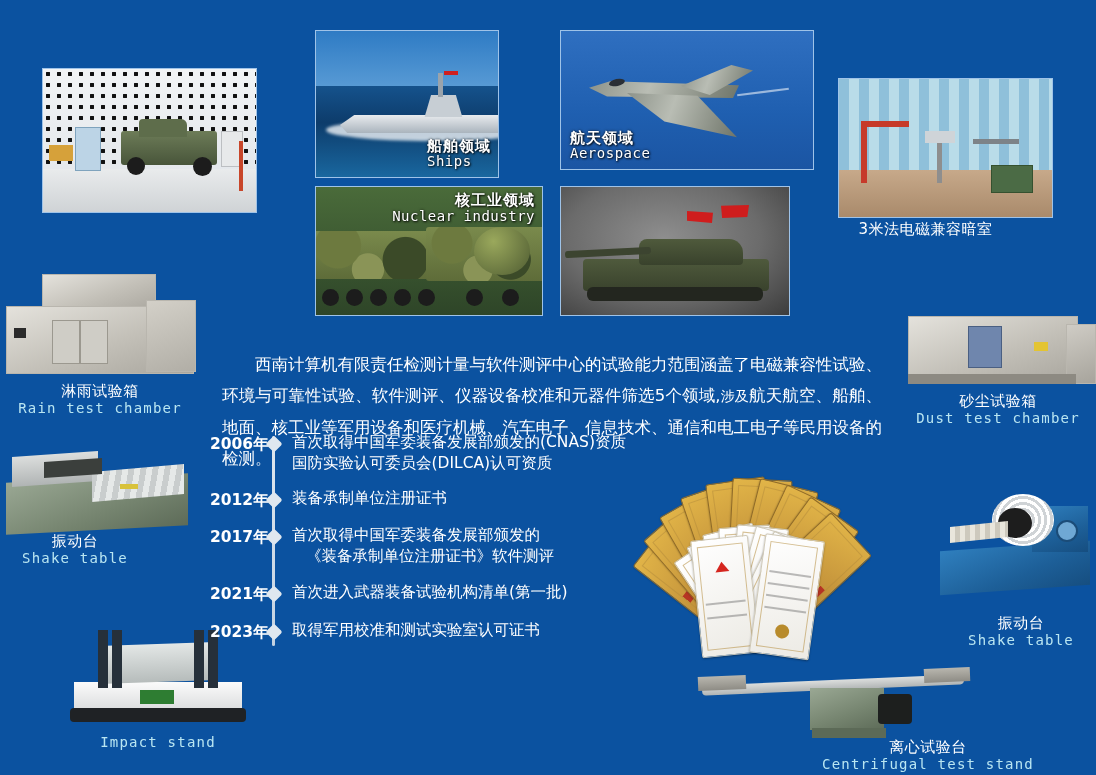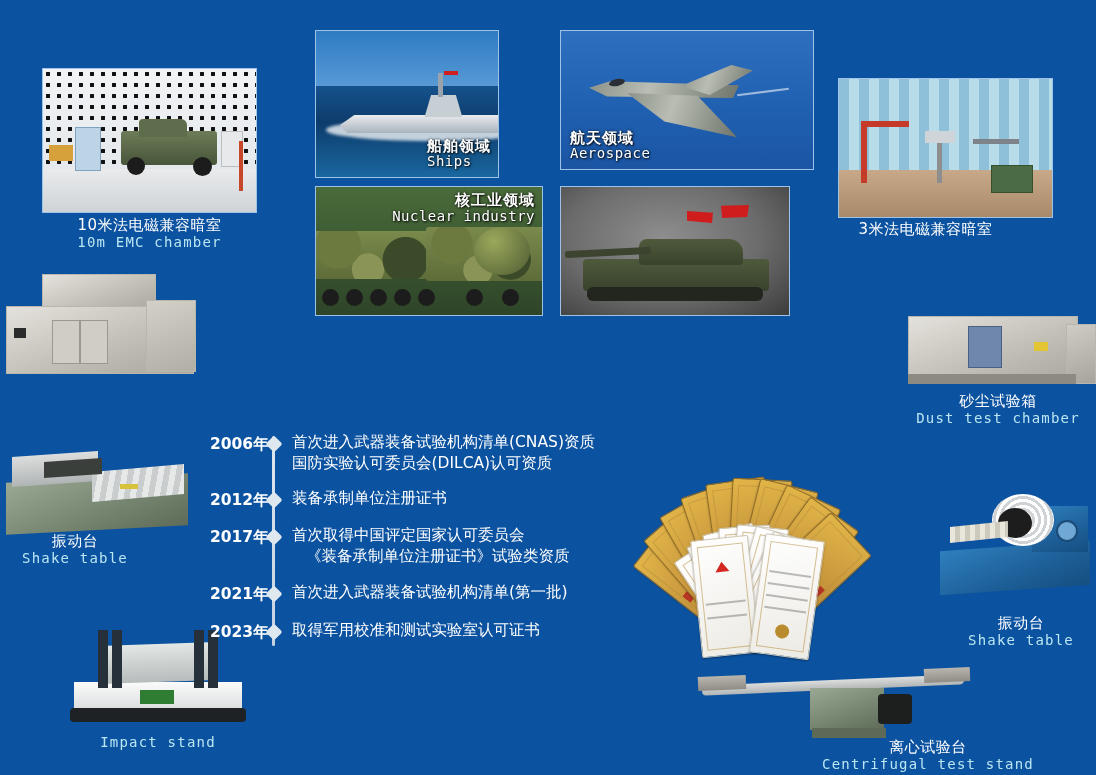--- a/index.html
+++ b/index.html
@@ -154,24 +154,20 @@
       <div class="truck" style="left:78px;top:62px;width:96px;height:34px;background:linear-gradient(#6d7c58,#48553a);"></div>
       <div class="truck" style="left:96px;top:50px;width:48px;height:18px;background:#5e6d4b;border-radius:4px 6px 0 0;"></div>
       <div class="wheel" style="left:84px;top:88px;width:18px;height:18px;"></div>
       <div class="wheel" style="left:150px;top:88px;width:19px;height:19px;"></div>
       <div style="position:absolute;left:32px;top:58px;width:24px;height:42px;background:#bcd4e6;border:1px solid #7fa3bd;"></div>
       <div style="position:absolute;left:6px;top:76px;width:24px;height:16px;background:#d6a13a;"></div>
       <div style="position:absolute;left:178px;top:62px;width:20px;height:34px;background:#e7e9ea;border:1px solid #bcbfc2;"></div>
       <div style="position:absolute;left:196px;top:72px;width:4px;height:50px;background:#c8462a;"></div>
     </div>
   </div>
-  <div class="cap" style="left:42px;top:216px;width:215px;">
-    <span class="zh">10米法电磁兼容暗室</span>
-    <span class="en">10m EMC chamber</span>
-  </div>
 
   <div class="photo" style="left:838px;top:78px;width:215px;height:140px;">
     <div class="frame">
       <div class="anech"></div>
       <div class="anech-floor"></div>
       <div style="position:absolute;left:22px;top:42px;width:6px;height:62px;background:#c63a2a;"></div>
       <div style="position:absolute;left:22px;top:42px;width:48px;height:6px;background:#c63a2a;"></div>
       <div style="position:absolute;left:98px;top:58px;width:5px;height:46px;background:#8e8e8e;"></div>
       <div style="position:absolute;left:86px;top:52px;width:30px;height:12px;background:#cfd4d8;"></div>
       <div style="position:absolute;left:134px;top:60px;width:46px;height:5px;background:#7d8388;"></div>
@@ -250,20 +246,24 @@
   <div class="photo" style="left:0px;top:272px;width:200px;height:108px;">
     <div style="position:absolute;inset:0;overflow:hidden;">
       <div class="metalbox" style="left:42px;top:2px;width:112px;height:36px;"></div>
       <div class="metalbox" style="left:6px;top:34px;width:186px;height:66px;"></div>
       <div class="metalbox" style="left:146px;top:28px;width:48px;height:70px;background:linear-gradient(160deg,#d3d0c8,#b1aea6);"></div>
       <div style="position:absolute;left:52px;top:48px;width:26px;height:42px;background:#cfcdc6;border:1px solid #9b988f;"></div>
       <div style="position:absolute;left:80px;top:48px;width:26px;height:42px;background:#cfcdc6;border:1px solid #9b988f;"></div>
       <div style="position:absolute;left:14px;top:56px;width:12px;height:10px;background:#2b2b2b;"></div>
     </div>
   </div>
+  <div class="cap" style="left:0px;top:382px;width:200px;">
+    <span class="zh">淋雨试验箱</span>
+    <span class="en">Rain test chamber</span>
+  </div>
 
   <div class="photo" style="left:906px;top:308px;width:190px;height:86px;">
     <div style="position:absolute;inset:0;overflow:hidden;">
       <div class="metalbox" style="left:2px;top:8px;width:168px;height:64px;"></div>
       <div class="metalbox" style="left:160px;top:16px;width:28px;height:58px;background:linear-gradient(160deg,#cfccc5,#a7a49c);"></div>
       <div style="position:absolute;left:62px;top:18px;width:32px;height:40px;background:#6f86ad;border:1px solid #4a5f82;"></div>
       <div style="position:absolute;left:128px;top:34px;width:14px;height:9px;background:#e3c432;"></div>
       <div style="position:absolute;left:2px;top:66px;width:168px;height:10px;background:#8d8a82;"></div>
     </div>
   </div>
@@ -406,47 +406,48 @@
     <div class="cert white" style="width:58px;height:118px;left:150px;transform:rotate(8deg) translate(18px,30px);z-index:5;">
       <span class="stripe"></span>
       <span class="line" style="top:30%"></span>
         <span class="line" style="top:40%"></span>
       <span class="line" style="top:50%"></span>
         <span class="line" style="top:60%"></span>
       <span class="seal"></span>
     </div>
   </div>
 
+  <p class="para"><span>西南计算机有限责任检测计量与软件测评中心的试验能力范围涵盖了电磁兼容性试验、环境与可靠性试验、软件测评、仪器设备校准和元器件筛选5个领域,</span><span class="small">涉及</span><span>航天航空、船舶、地面、核工业等军用设备和医疗机械、汽车电子、信息技术、通信和电工电子等民用设备的检测。</span></p>
 
   <div class="timeline">
     <div class="tl-axis"></div>
 
     <div class="tl-row" style="top:0px;">
       <span class="tl-year" style="top:2px;">2006年</span>
       <span class="tl-dot" style="top:6px;"></span>
       <span class="tl-text">
-        <span style="display:block">首次进入武器装备试验机构清单(CNAS)资质</span>
+        <span style="display:block">首次取得中国军委装备发展部颁发的(CNAS)资质</span>
         <span style="display:block">国防实验认可委员会(DILCA)认可资质</span>
       </span>
     </div>
 
     <div class="tl-row" style="top:56px;">
       <span class="tl-year" style="top:2px;">2012年</span>
       <span class="tl-dot" style="top:6px;"></span>
       <span class="tl-text">
         <span style="display:block">装备承制单位注册证书</span>
       </span>
     </div>
 
     <div class="tl-row" style="top:93px;">
       <span class="tl-year" style="top:2px;">2017年</span>
       <span class="tl-dot" style="top:6px;"></span>
       <span class="tl-text">
-        <span style="display:block">首次取得中国评定国家认可委员会</span>
-        <span class="ind">《装备承制单位注册证书》试验类资质</span>
+        <span style="display:block">首次取得中国军委装备发展部颁发的</span>
+        <span class="ind">《装备承制单位注册证书》软件测评</span>
       </span>
     </div>
 
     <div class="tl-row" style="top:150px;">
       <span class="tl-year" style="top:2px;">2021年</span>
       <span class="tl-dot" style="top:6px;"></span>
       <span class="tl-text">
         <span style="display:block">首次进入武器装备试验机构清单(第一批)</span>
       </span>
     </div>

